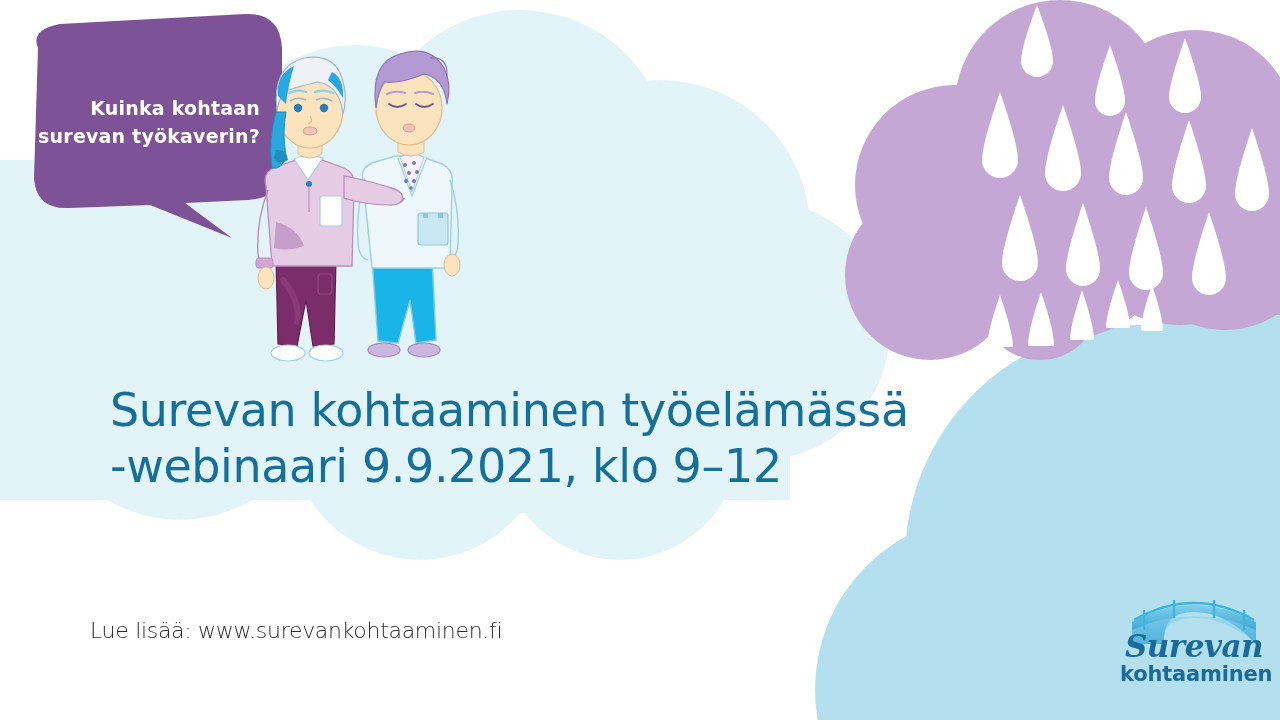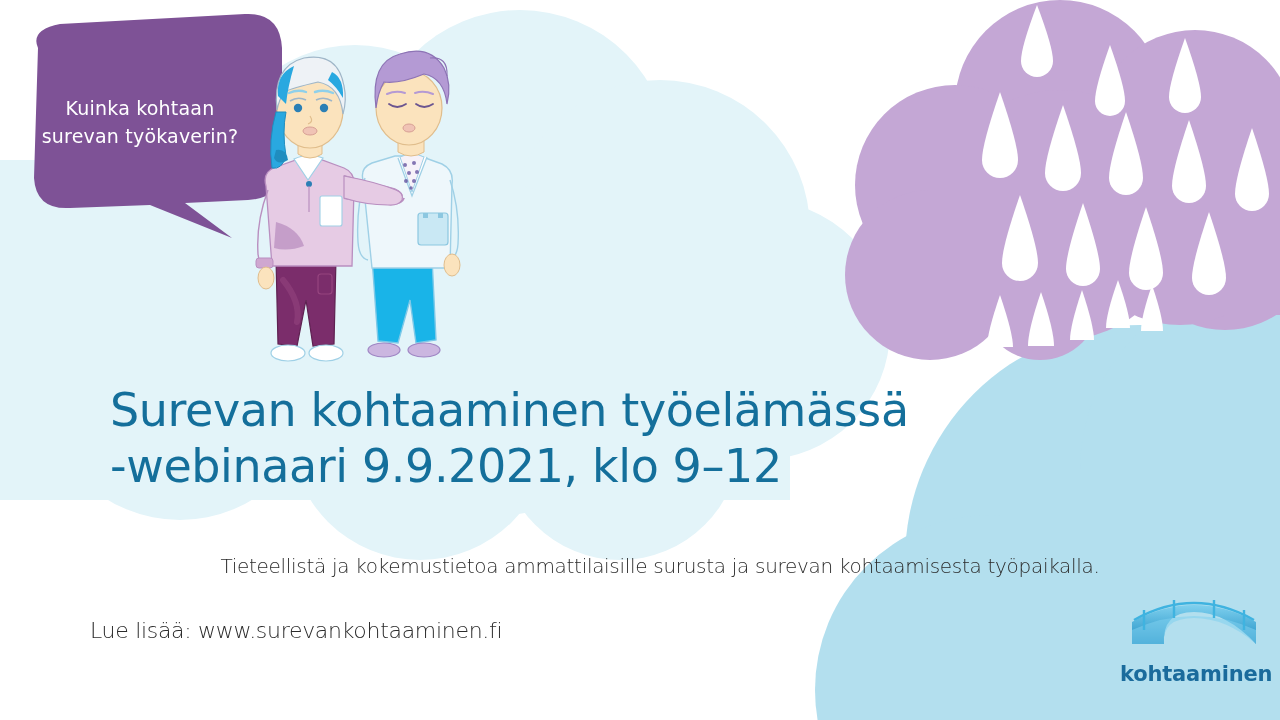--- a/index.html
+++ b/index.html
@@ -4,23 +4,23 @@
 <style>
   html,body{margin:0;padding:0;background:#ffffff;}
   body{width:1280px;height:720px;overflow:hidden;font-family:"Liberation Sans",sans-serif;}
   #stage{position:relative;width:1280px;height:720px;background:#ffffff;overflow:hidden;}
   #stage svg.layer{position:absolute;left:0;top:0;width:1280px;height:720px;}
 
   .txtlayer{position:absolute;left:0;top:0;width:1280px;height:720px;}
 
   #bubble-text{
     position:absolute;left:20px;top:94px;width:240px;
-    text-align:center;color:#ffffff;
-    font-family:"DejaVu Sans",sans-serif;
-    font-size:19px;line-height:28px;font-weight:400;
+    text-align:right;color:#ffffff;
+    font-family:"DejaVu Sans",sans-serif;
+    font-size:19px;line-height:28px;font-weight:700;
     letter-spacing:.2px;white-space:pre-line;
   }
   #title{
     position:absolute;left:110px;top:382px;width:1060px;
     color:#146f9b;
     font-family:"DejaVu Sans",sans-serif;
     font-size:46px;line-height:56px;font-weight:400;
     letter-spacing:-.4px;white-space:pre-line;
   }
   #subtitle{
@@ -255,22 +255,22 @@
   </svg>
 
   <div class="txtlayer">
 
     <div id="bubble-text">Kuinka kohtaan
 surevan työkaverin?</div>
 
     <div id="title">Surevan kohtaaminen työelämässä
 -webinaari 9.9.2021, klo 9–12</div>
 
-    <div id="subtitle">Tieteellistä ja kokemustietoa ammattilaisille surusta ja surevan kohtaamisesta työpaikalla.</div>
 
     <div id="readmore">Lue lisää: www.surevankohtaaminen.fi</div>
 
     <div id="logo">
+      <div class="logo-script">Surevan</div>
       <div class="logo-word">kohtaaminen</div>
     </div>
 
   </div>
 </div>
 
 </body></html>

